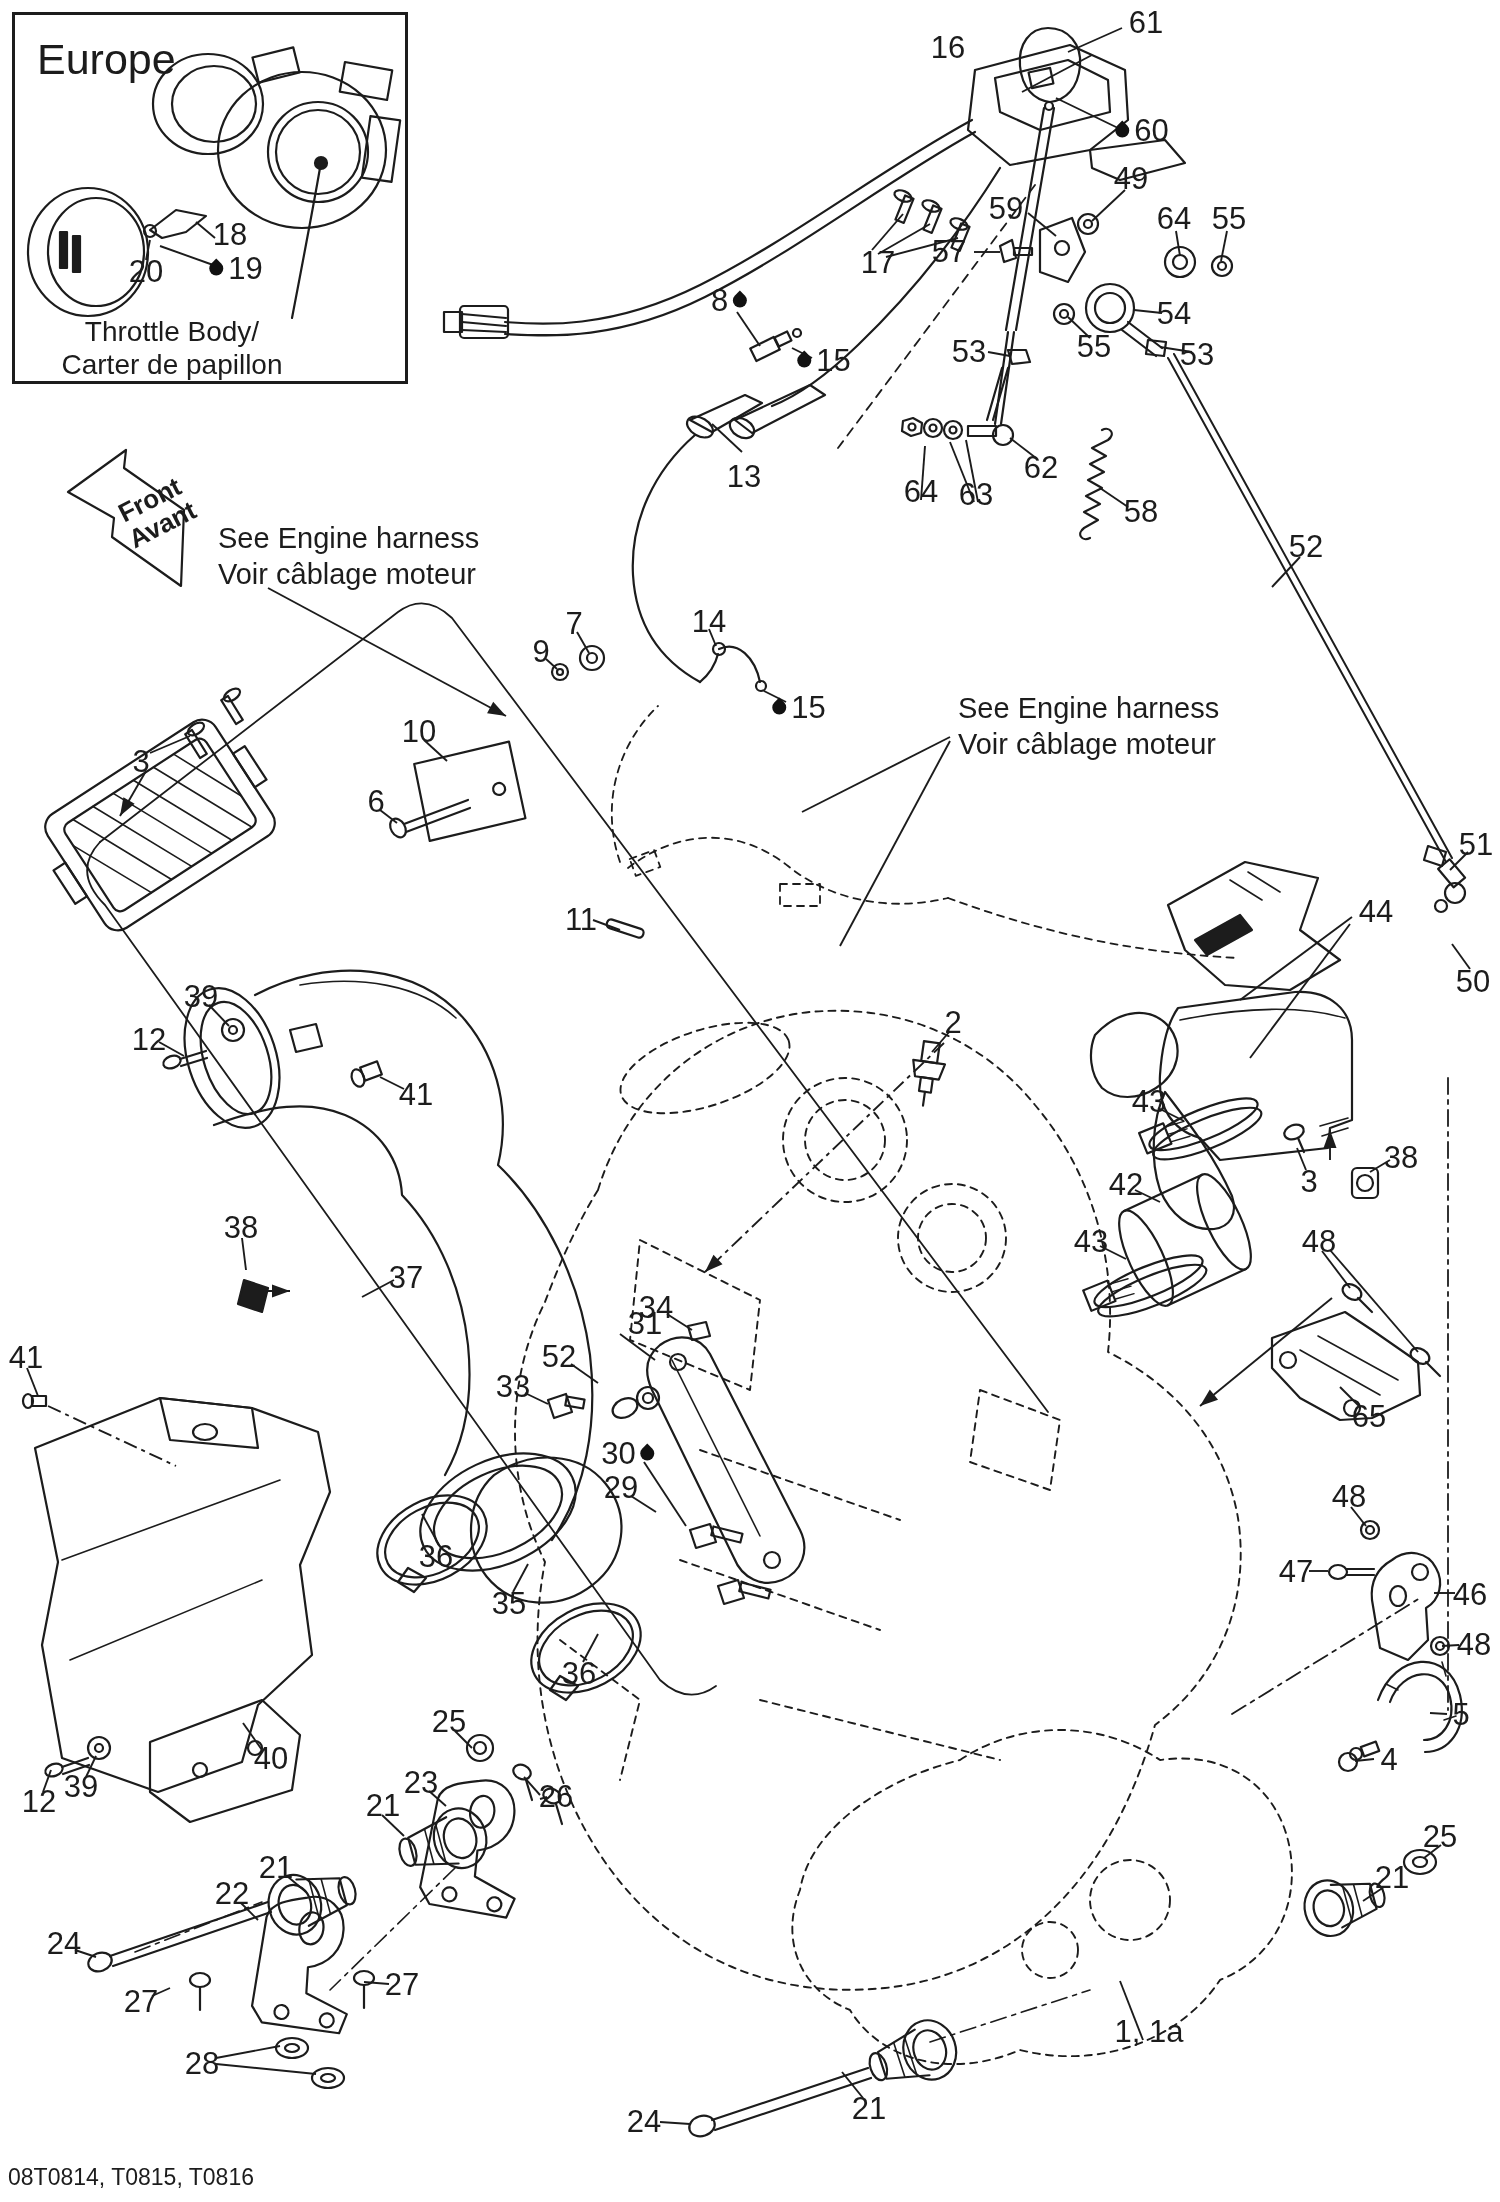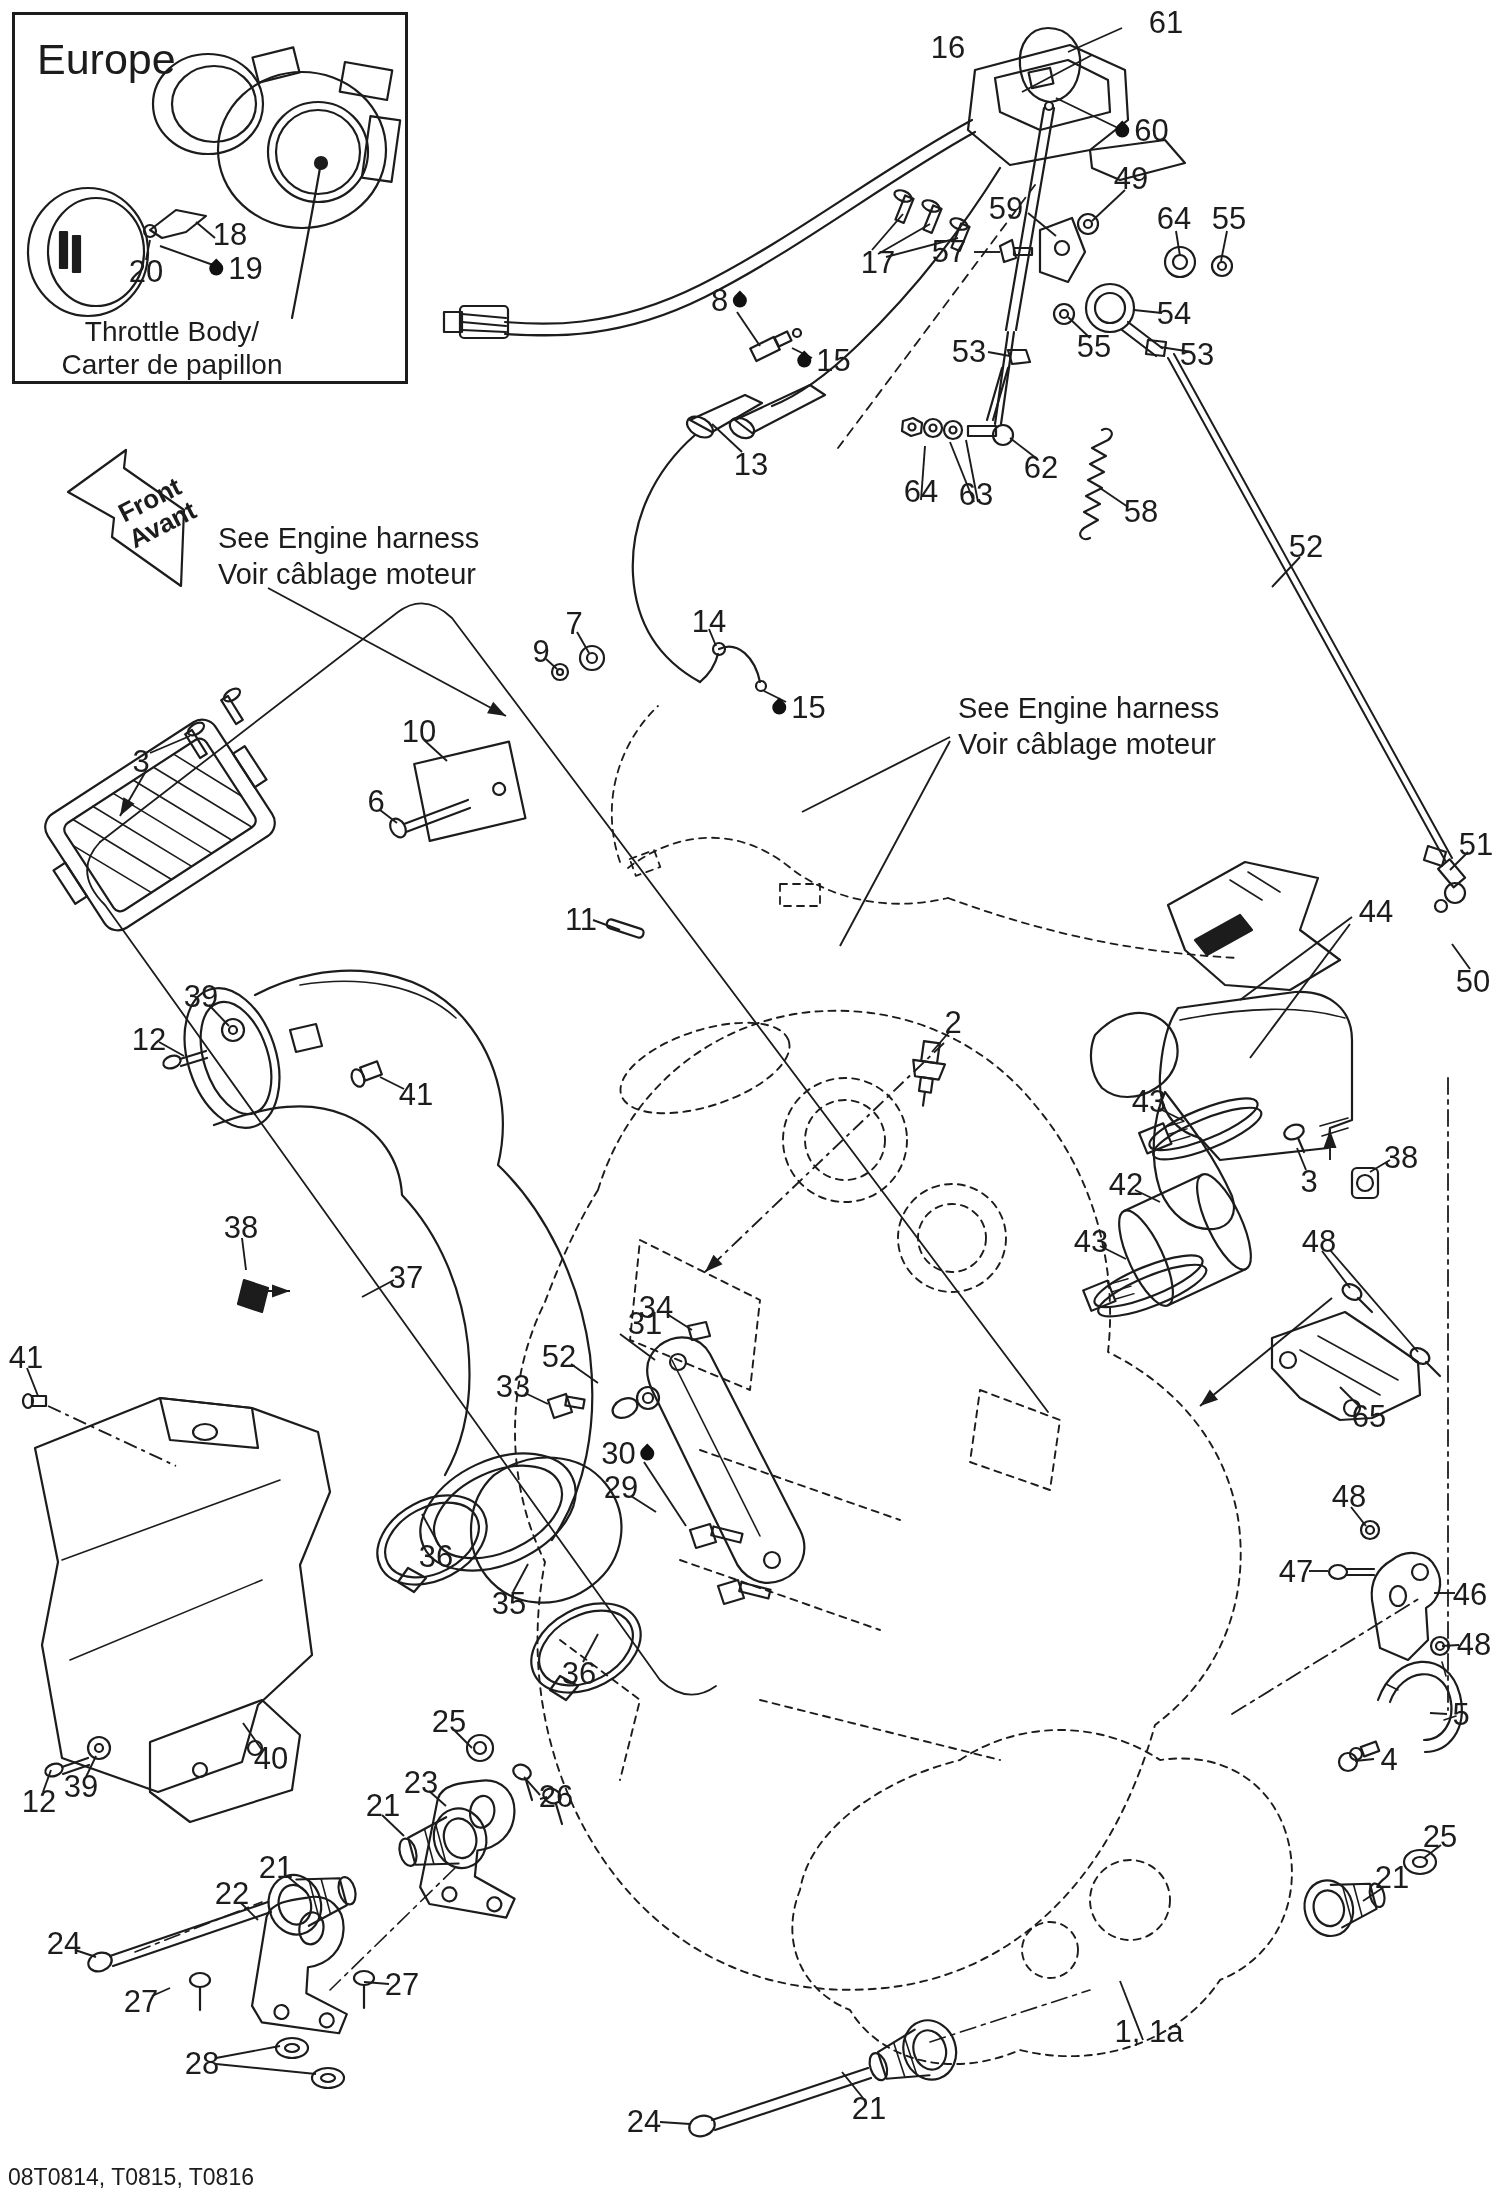--- a/index.html
+++ b/index.html
@@ -509,21 +509,21 @@
     <div class="callout" style="left: 236px; top: 268px;">
       <span class="drop"></span>
       <span>19</span>
     </div>
     <div class="callout" style="left: 948px; top: 47px;">
       <span>16</span>
     </div>
     <div class="callout" style="left: 878px; top: 262px;">
       <span>17</span>
     </div>
-    <div class="callout" style="left: 1146px; top: 22px; margin-left: 20px;">
+    <div class="callout" style="left: 1146px; top: 22px;">
       <span>61</span>
     </div>
     <div class="callout" style="left: 1142px; top: 130px;">
       <span class="drop"></span>
       <span>60</span>
     </div>
     <div class="callout" style="left: 1131px; top: 178px;">
       <span>49</span>
     </div>
     <div class="callout" style="left: 1174px; top: 218px;">
@@ -551,21 +551,21 @@
       <span>53</span>
     </div>
     <div class="callout" style="left: 729px; top: 300px;">
       <span>8</span>
       <span class="drop"></span>
     </div>
     <div class="callout" style="left: 824px; top: 360px;">
       <span class="drop"></span>
       <span>15</span>
     </div>
-    <div class="callout" style="left: 744px; top: 464px; margin-left: 7px;">
+    <div class="callout" style="left: 744px; top: 476px;">
       <span>13</span>
     </div>
     <div class="callout" style="left: 921px; top: 491px;">
       <span>64</span>
     </div>
     <div class="callout" style="left: 976px; top: 494px;">
       <span>63</span>
     </div>
     <div class="callout" style="left: 1041px; top: 467px;">
       <span>62</span>

